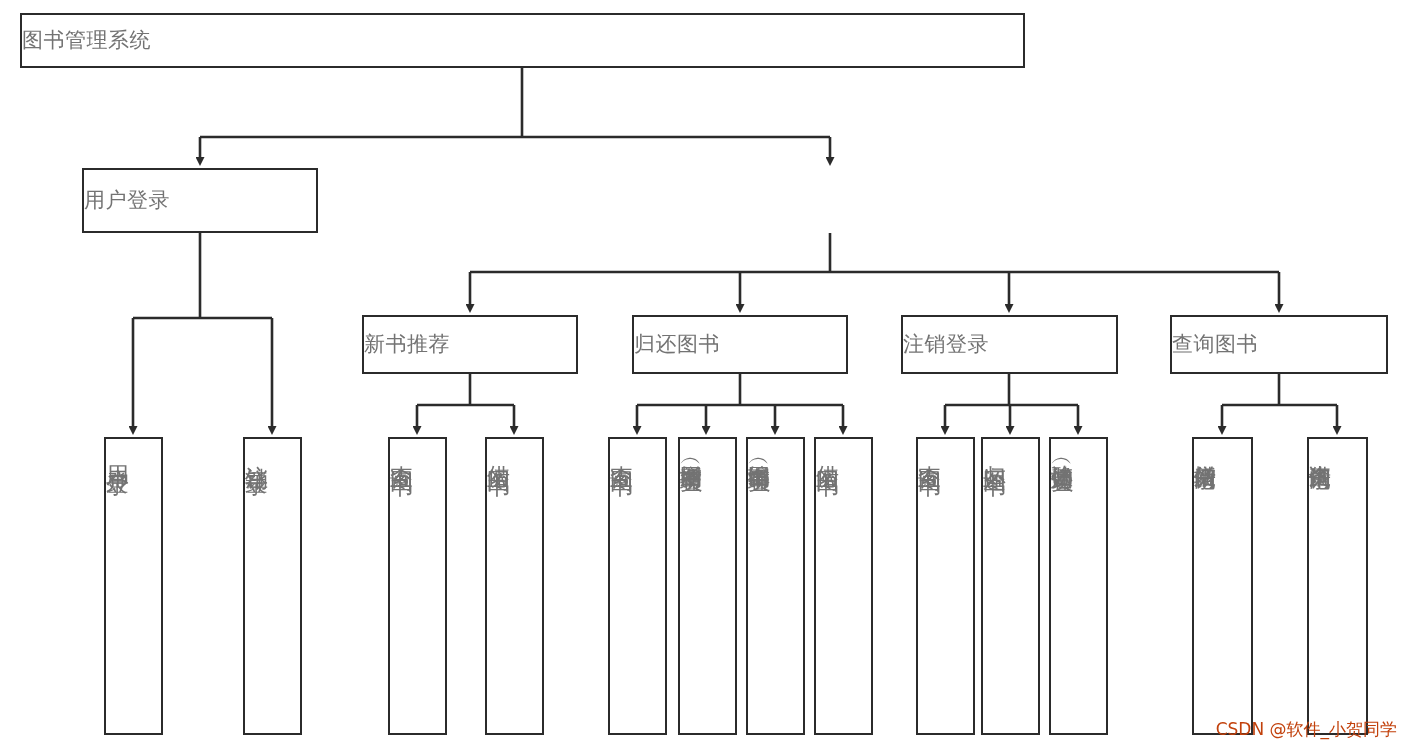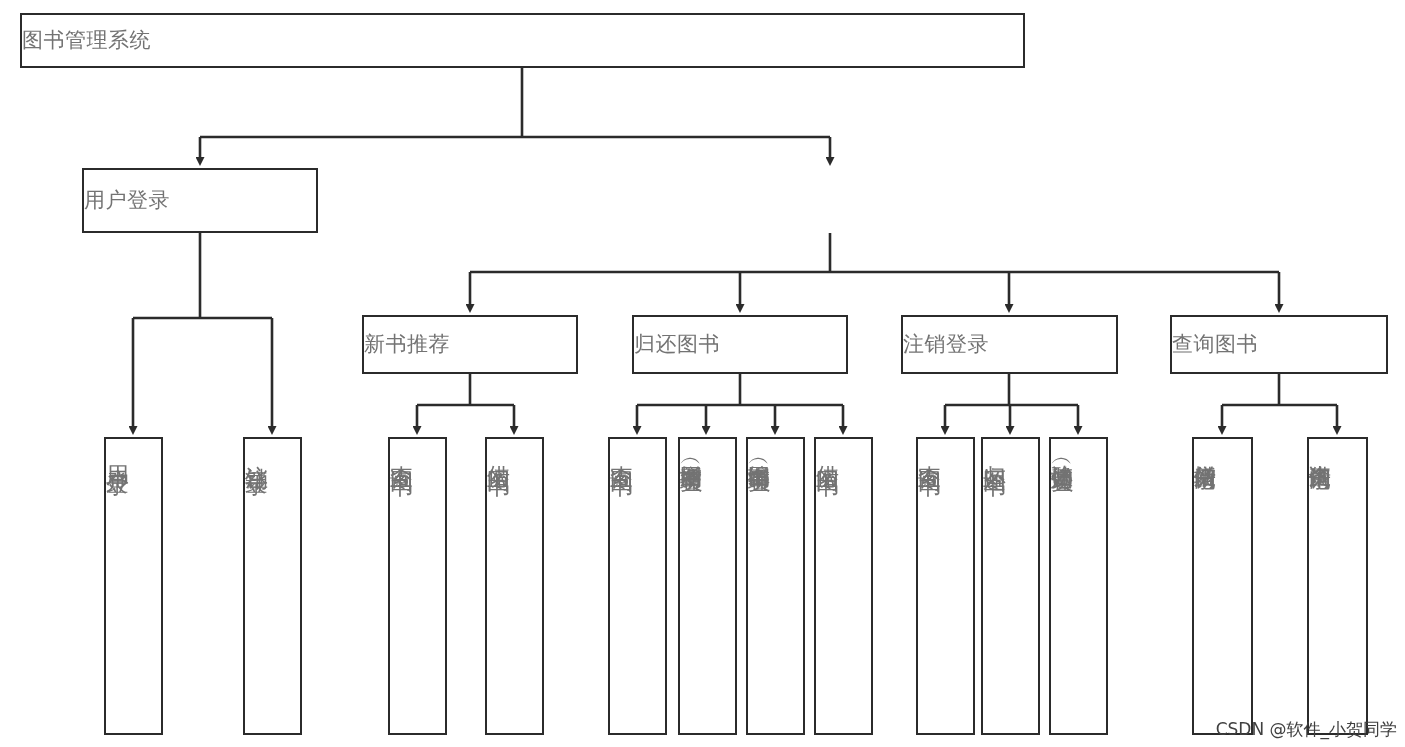--- a/index.html
+++ b/index.html
@@ -58,21 +58,21 @@
   }
   .node.vert.tall-text .node-label {
     font-size: 22px;
     letter-spacing: 1px;
   }
   #watermark {
     position: absolute;
     right: 8px;
     bottom: 6px;
     font-size: 17px;
-    color: #404040;
+    color: #c2410c;
     white-space: nowrap;
     font-family: "DejaVu Sans", "Liberation Sans", sans-serif;
   }
 </style>
 </head>
 <body>
 
 <div id="canvas">
 
   <svg id="edges" viewBox="0 0 1405 747">

